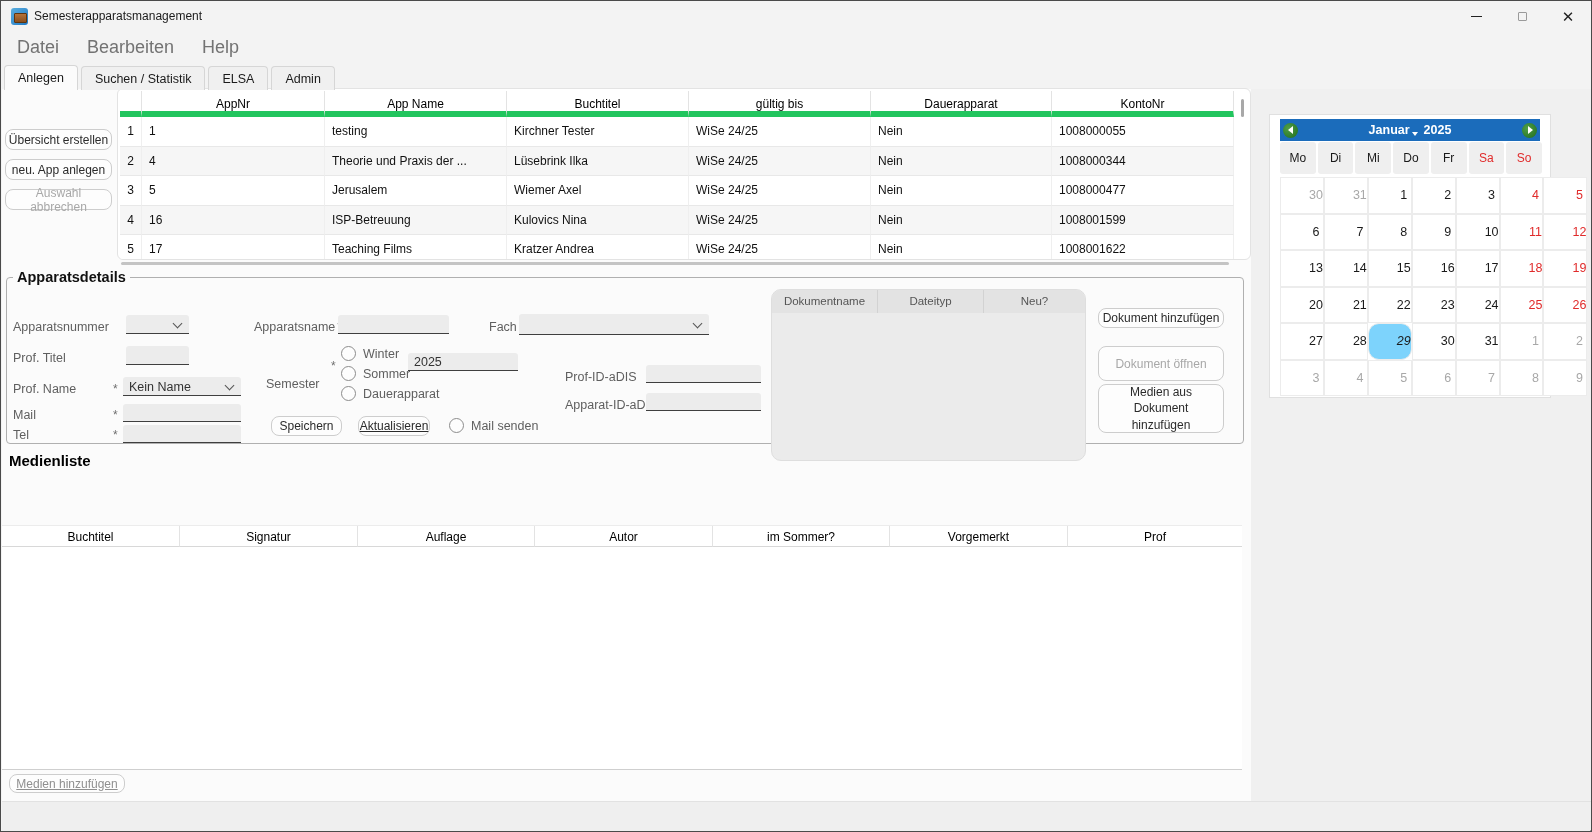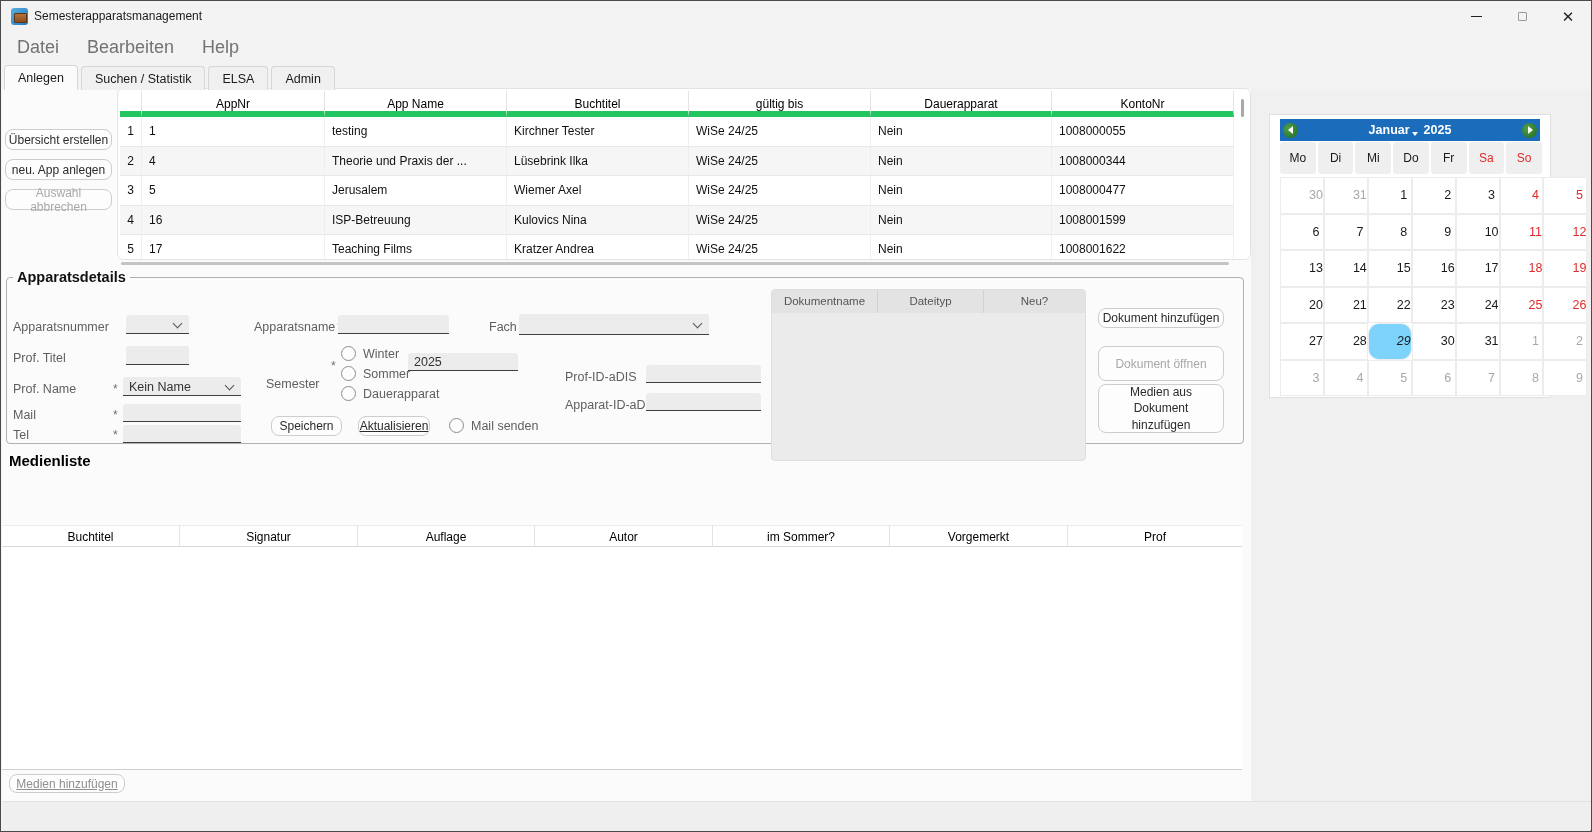--- a/index.html
+++ b/index.html
@@ -81,21 +81,21 @@
   .req { color:#6f6f6f; font-size:12px; margin-left:2px; }
   .ufield { position:absolute; background:#ececec; border-bottom:1px solid #3f3f3f; border-radius:3px 3px 0 0; font-size:12.5px; color:#333; padding:2px 6px 0 6px; }
   .dropdown { display:flex; align-items:center; justify-content:space-between; }
   .chev { width:7px; height:7px; border-right:1.4px solid #555; border-bottom:1.4px solid #555; transform:rotate(45deg); margin:-3px 2px 0 6px; flex:none;}
   .radio { position:absolute; width:15px; height:15px; border:1px solid #8c8c8c; border-radius:50%; background:#fdfdfd; }
   .rlabel { position:absolute; font-size:12.5px; color:#5f5f5f; }
   .fbtn { position:absolute; height:20px; }
   .fbtn.u { text-decoration:underline; }
 
   
-  .docs { position:absolute; left:770px; top:288px; width:315px; height:172px; background:#ebebeb; border:1px solid #dedede; border-radius:4px; overflow:hidden;}
+  .docs { position:absolute; left:770px; top:288px; width:315px; height:172px; background:#ebebeb; border:1px solid #dedede; border-radius:10px; overflow:hidden;}
   .docs-head { display:flex; height:23px; background:#e3e3e3; }
   .docs-head > div { line-height:23px; text-align:center; font-size:11.5px; color:#555; border-right:1px solid #d2d2d2; }
   .dc1{width:106px;} .dc2{width:106px;} .dc3{width:101px; border-right:none !important;}
   .doc-btn { position:absolute; left:1097px; width:126px; font-size:12px; }
 
   
   .med-title { position:absolute; left:8px; top:451px; font-size:15px; font-weight:bold; color:#000; }
   .med-head { position:absolute; left:1px; top:524px; width:1240px; display:flex; height:22px; background:#fff; border-top:1px solid #ececec; }
   .med-head > div { line-height:22px; text-align:center; font-size:12px; color:#000; border-right:1px solid #e3e3e3; border-bottom:1px solid #d8d8d8; }
   .m1{width:178px;} .m2{width:178px;} .m3{width:177px;} .m4{width:178px;} .m5{width:177px;} .m6{width:178px;} .m7{width:174px; border-right:none !important;}

